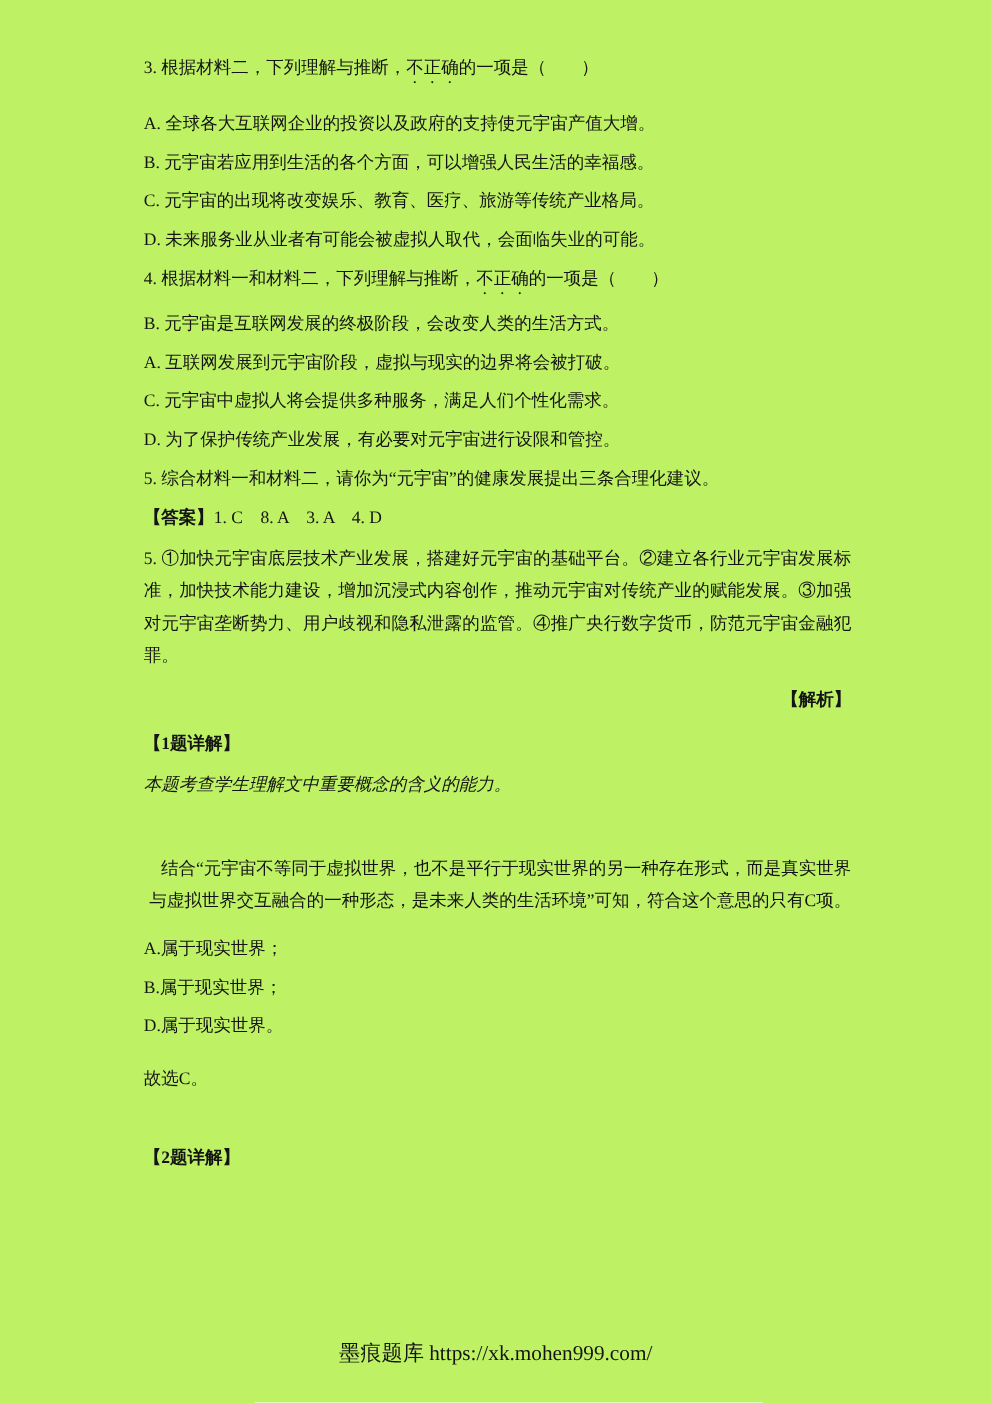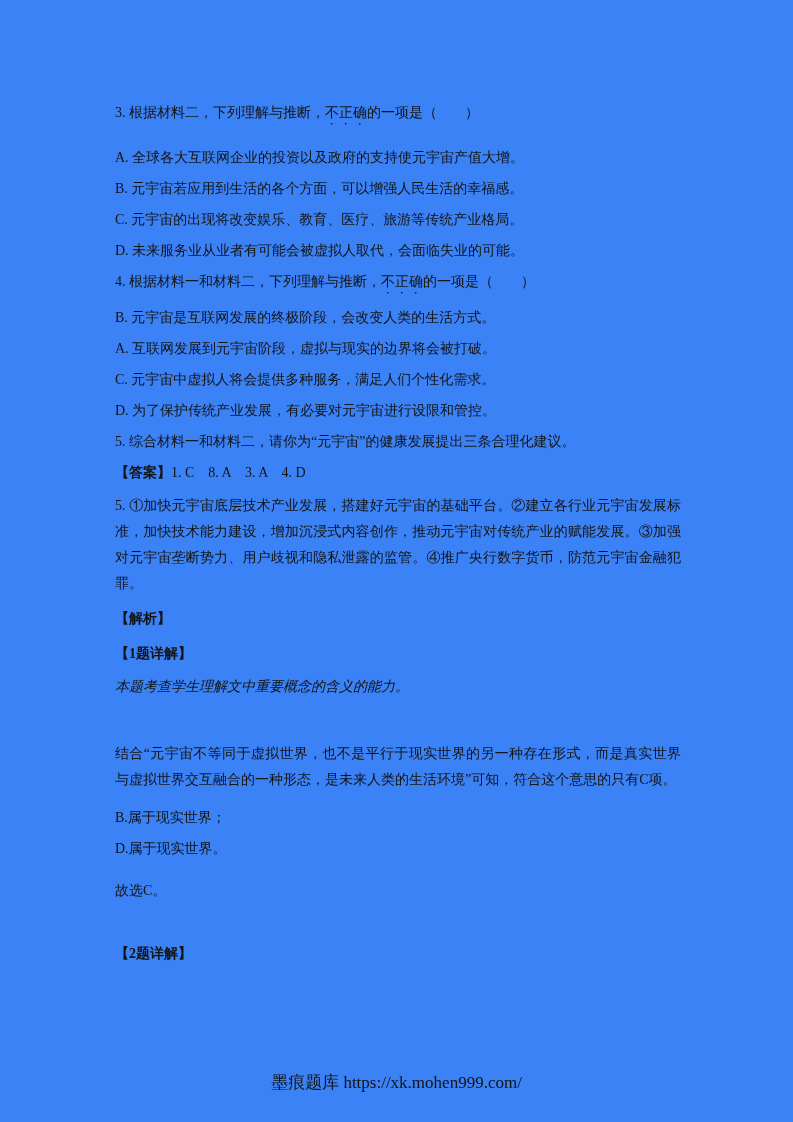--- a/index.html
+++ b/index.html
@@ -4,24 +4,24 @@
 <style>
   html, body {
     margin: 0;
     padding: 0;
     background: #ffffff;
   }
   .page {
     position: relative;
     width: 793px;
     height: 1122px;
-    background: #3b82f6;
+    background: #bef264;
     color: #141414;
     font-family: "Liberation Serif", "DejaVu Serif", serif;
-    padding: 102px 112px 0 115px;
+    padding: 44px 112px 0 115px;
     box-sizing: border-box;
     overflow: hidden;
   }
   .line {
     font-size: 14px;
     line-height: 21px;
     margin: 0 0 10px 0;
     white-space: pre-wrap;
   }
   .para {
@@ -33,21 +33,21 @@
   }
   .bold { font-weight: bold; }
   .em-dots {
     -webkit-text-emphasis: filled dot;
     -webkit-text-emphasis-position: under left;
     text-emphasis: filled dot;
     text-emphasis-position: under left;
   }
   .g11 { margin-bottom: 11px; }
   .g12 { margin-bottom: 12px; }
-  .g14 { margin-bottom: 14px; }
+  .g14 { margin-bottom: 14px; text-align: right; }
   .g19 { margin-bottom: 19px; }
   .g42 { margin-bottom: 42px; }
   .g43 { margin-bottom: 21px; }
   .g44 { margin-bottom: 44px; font-style: italic; }
   .footer {
     position: absolute;
     left: 0;
     right: 0;
     bottom: 28px;
     text-align: center;
@@ -81,20 +81,21 @@
   <p class="para g11">5. ①加快元宇宙底层技术产业发展，搭建好元宇宙的基础平台。②建立各行业元宇宙发展标准，加快技术能力建设，增加沉浸式内容创作，推动元宇宙对传统产业的赋能发展。③加强对元宇宙垄断势力、用户歧视和隐私泄露的监管。④推广央行数字货币，防范元宇宙金融犯罪。</p>
 
   <p class="line bold g14">【解析】</p>
 
   <p class="line bold g12">【1题详解】</p>
 
   <p class="line g44">本题考查学生理解文中重要概念的含义的能力。</p>
 
   <p class="para g14">结合“元宇宙不等同于虚拟世界，也不是平行于现实世界的另一种存在形式，而是真实世界与虚拟世界交互融合的一种形态，是未来人类的生活环境”可知，符合这个意思的只有C项。</p>
 
+  <p class="line">A.属于现实世界；</p>
   <p class="line">B.属于现实世界；</p>
   <p class="line g43">D.属于现实世界。</p>
 
   <p class="line g42">故选C。</p>
 
   <p class="line bold">【2题详解】</p>
 
   <div class="footer"><span>墨痕题库 https://xk.mohen999.com/</span></div>
 
 </div>

